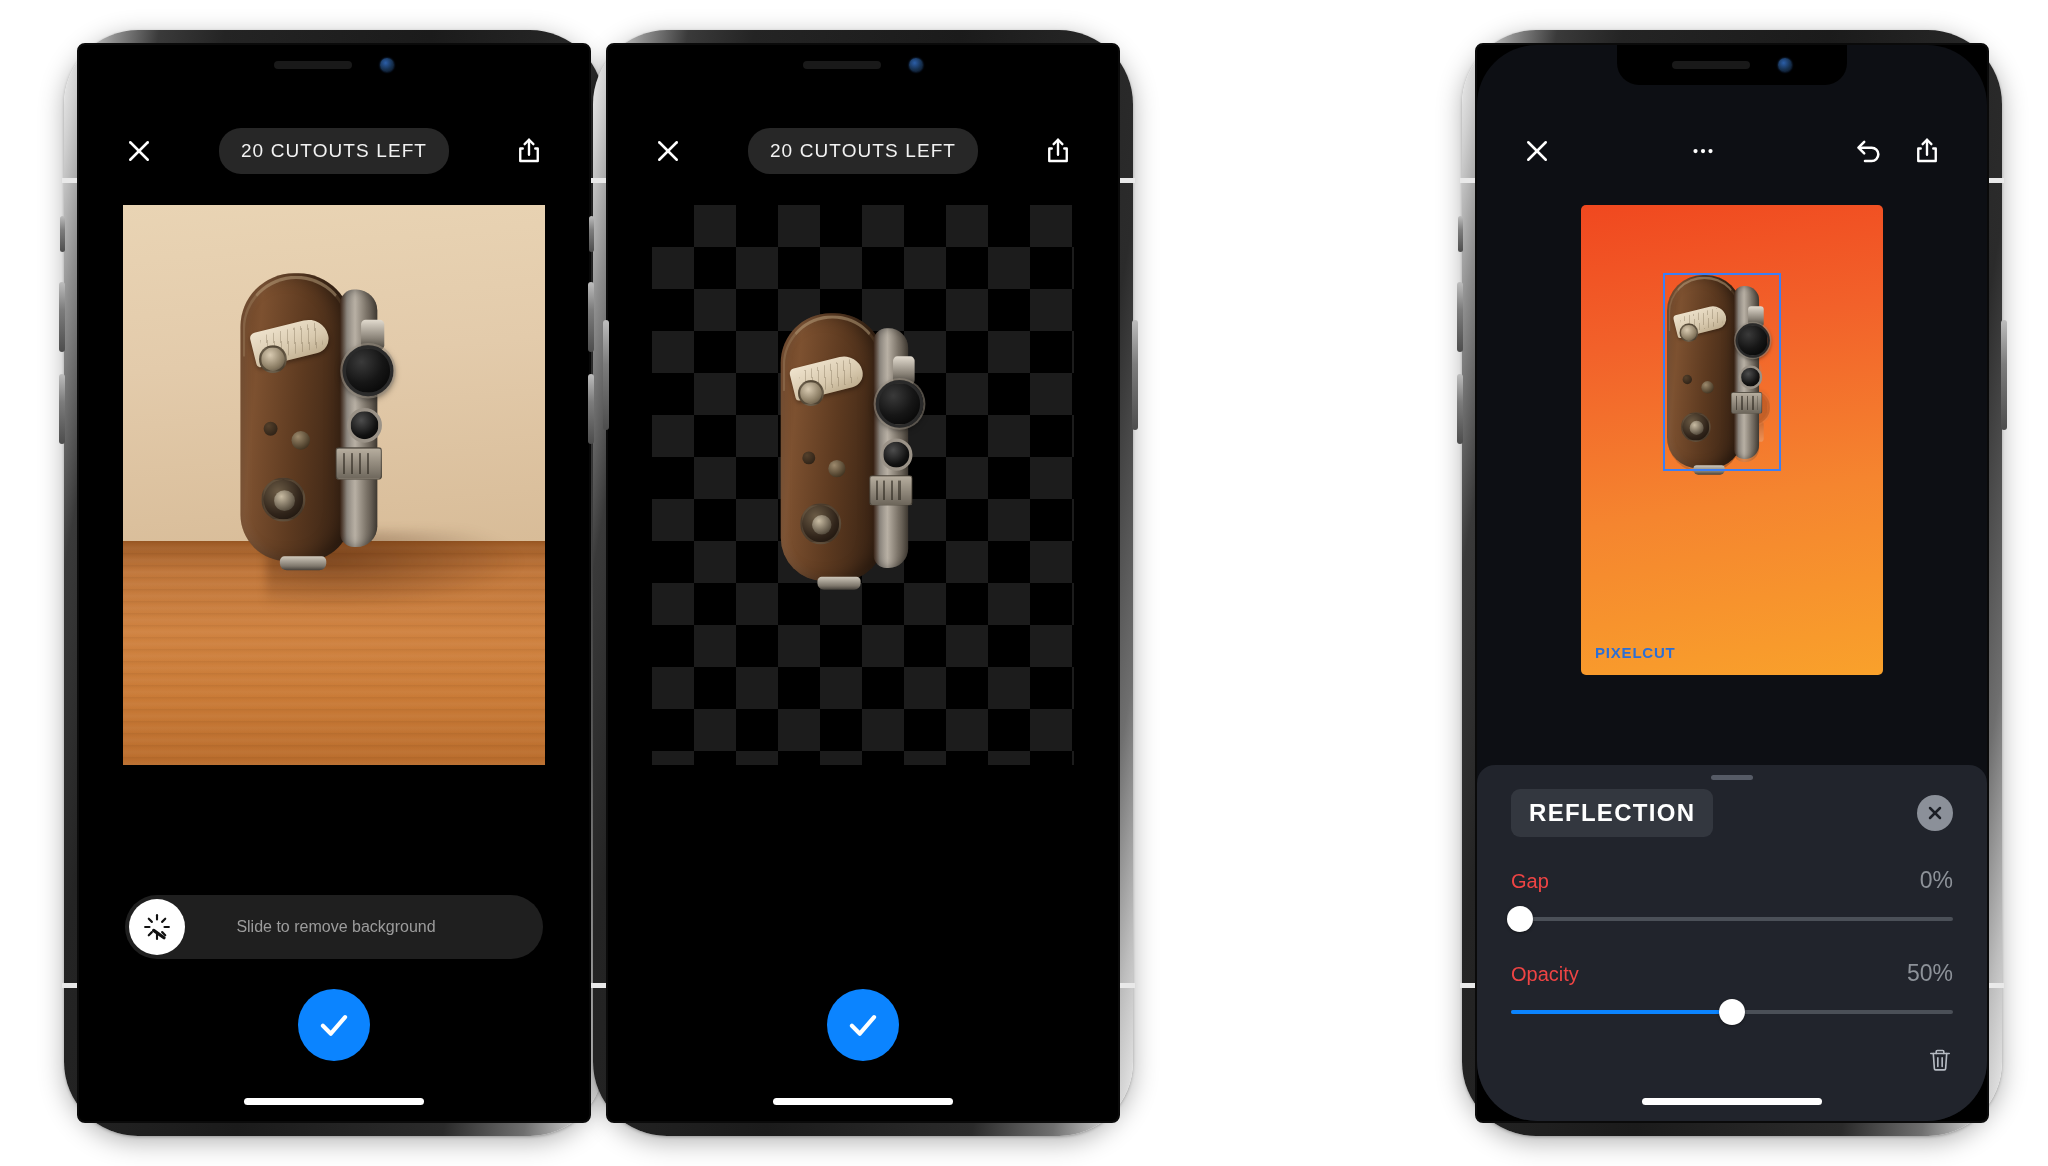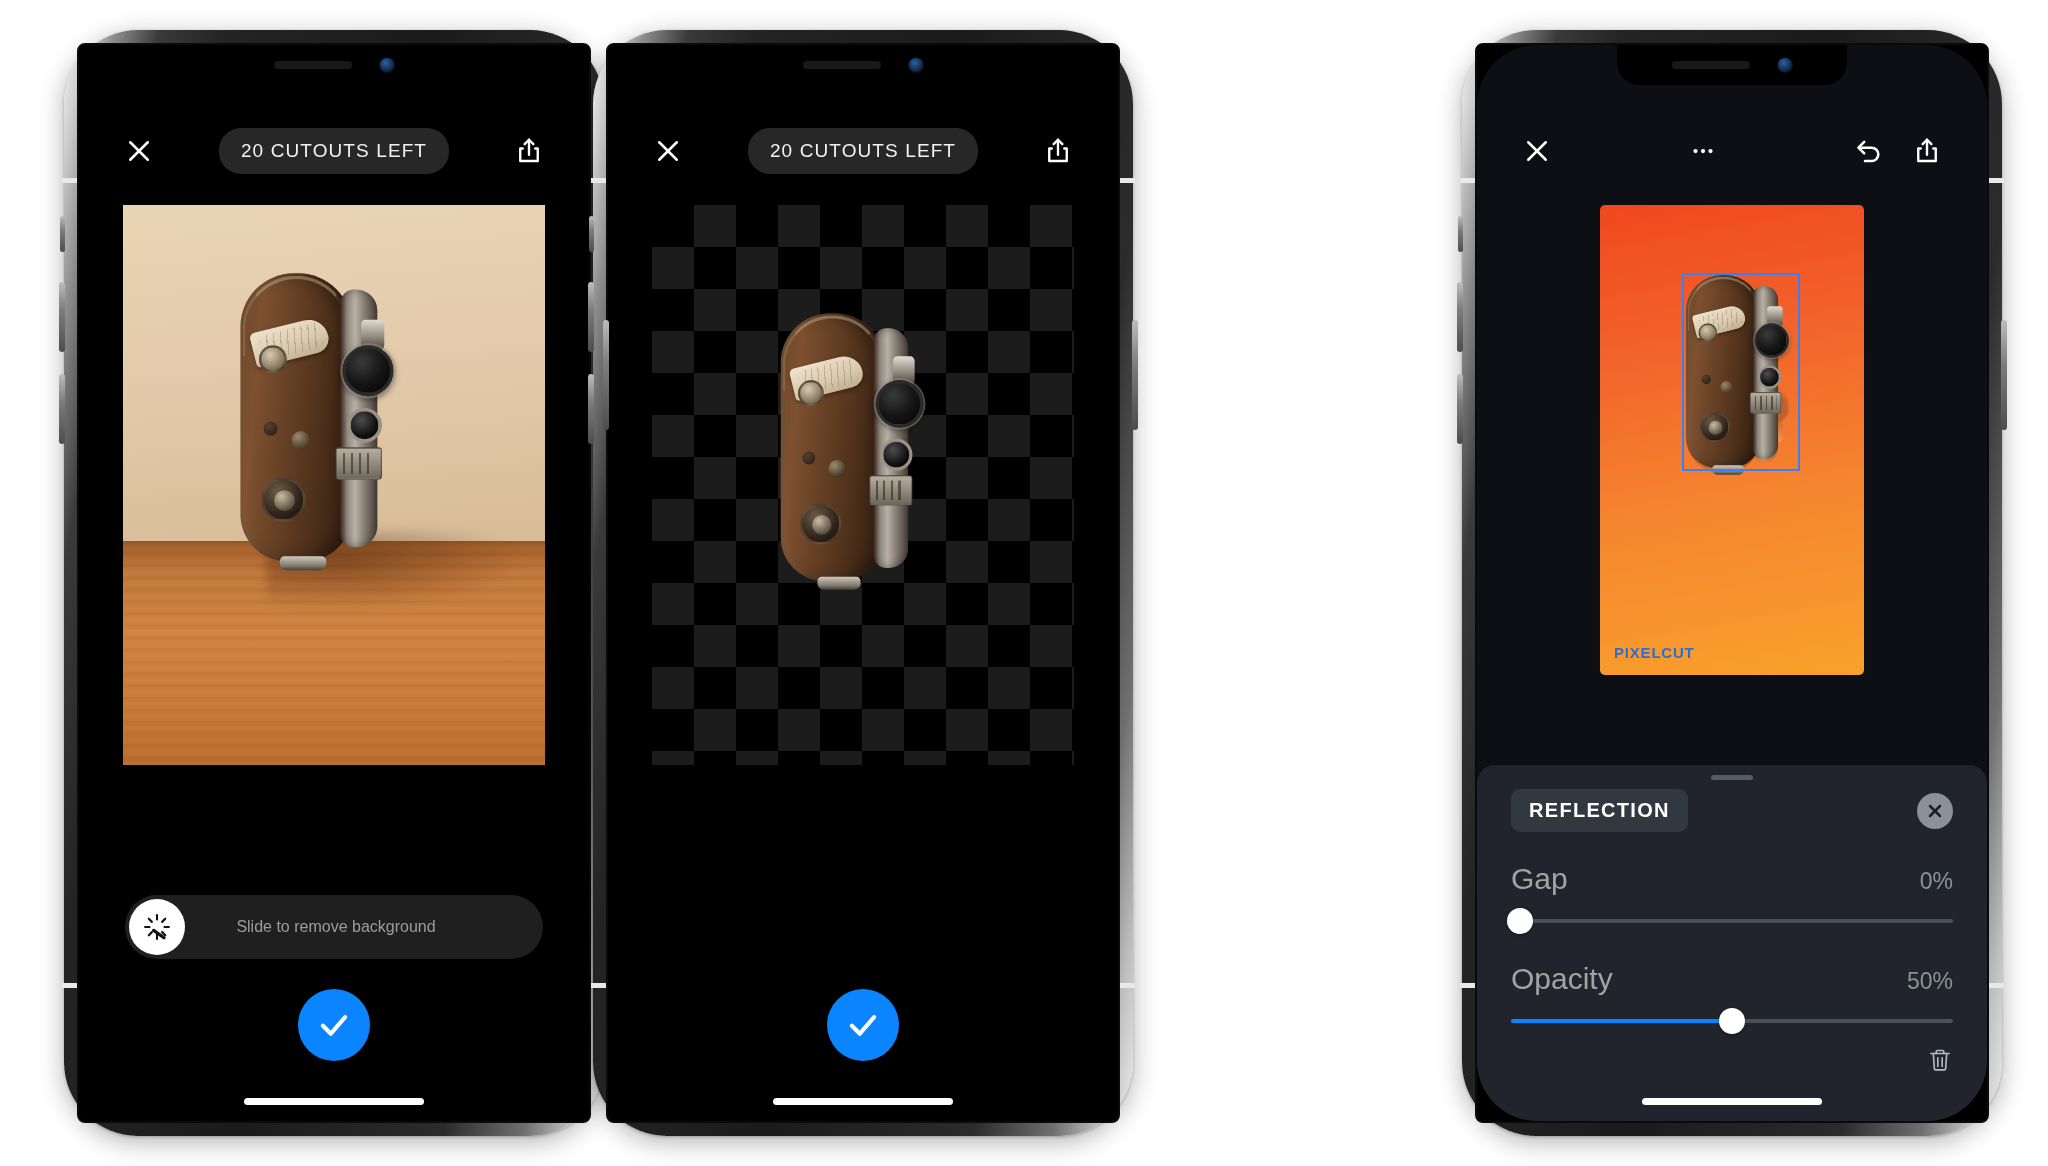--- a/index.html
+++ b/index.html
@@ -358,21 +358,21 @@
   }
 
   
   .canvas3 {
     position: absolute;
     left: 0; right: 0; top: 160px;
     display: flex; justify-content: center;
   }
   .gradcard {
     position: relative;
-    width: 264px; height: 470px;
+    width: 302px; height: 470px;
     border-radius: 5px;
     overflow: hidden;
     background: linear-gradient(170deg, #f0481f 0%, #f2612a 28%, #f5852f 62%, #f9a12b 100%);
   }
   .sel-box {
     position: absolute;
     left: 82px; top: 68px;
     width: 118px; height: 198px;
     border: 2px solid #3b7ff5;
     z-index: 8;
@@ -425,39 +425,39 @@
   }
   .panel-head {
     display: flex;
     align-items: center;
     justify-content: space-between;
     padding-top: 24px;
   }
   .panel-title {
     background: #33373f;
     color: #ffffff;
-    font-size: 20px;
+    font-size: 24px;
     font-weight: 700;
     letter-spacing: 1.3px;
     padding: 10px 18px;
     border-radius: 9px;
   }
   .panel-close {
     width: 36px; height: 36px;
     border-radius: 50%;
     background: #8b9099;
     display: flex; align-items: center; justify-content: center;
     cursor: pointer;
   }
   .ctrl { margin-top: 30px; }
   .ctrl-row {
     display: flex; align-items: baseline; justify-content: space-between;
     margin-bottom: 14px;
   }
-  .ctrl-name { color: #a3a3a3; font-size: 30px; }
+  .ctrl-name { color: #ef4444; font-size: 20px; }
   .ctrl-val  { color: #8d9299; font-size: 23px; }
   .slider {
     position: relative;
     height: 22px;
     display: flex; align-items: center;
     cursor: pointer;
   }
   .slider .rail {
     position: absolute; left: 0; right: 0;
     height: 4px; border-radius: 2px;

